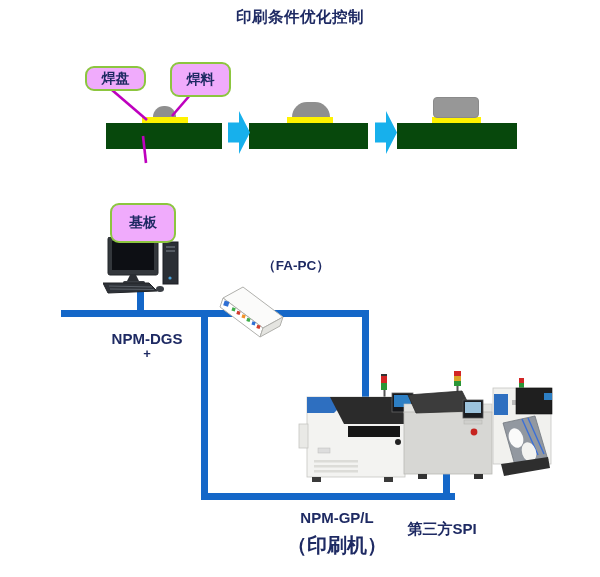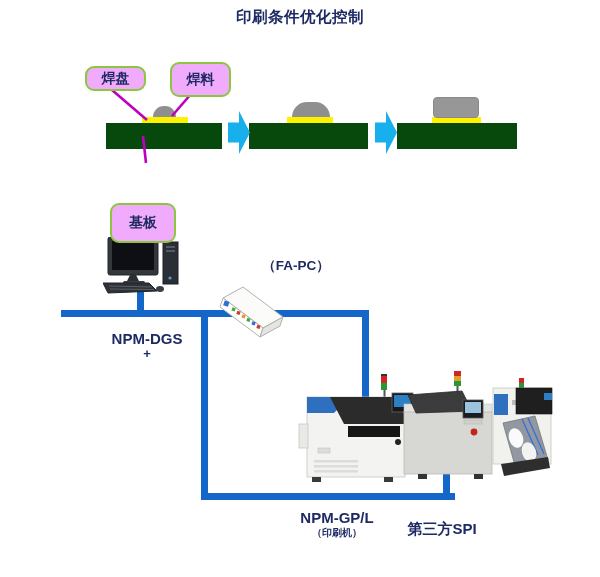--- a/index.html
+++ b/index.html
@@ -50,21 +50,21 @@
 
   .accent{fill:var(--machine-accent-blue,#2E6FC0);}
 
   .net-label{position:absolute;text-align:center;color:var(--title-navy,#1E2A63);
              font-weight:bold;z-index:4;line-height:15px;}
   .lbl-dgs{left:87px;top:331px;width:120px;font-size:15px;}
   .lbl-dgs .plus{font-size:13px;}
   .lbl-lnb{left:232px;top:258px;width:128px;font-size:15px;}
   .lbl-lnb .sub{font-size:13.5px;}
   .lbl-printer{left:277px;top:510px;width:120px;font-size:15px;}
-  .lbl-printer .sub{font-size:10px;}
+  .lbl-printer .sub{font-size:20px;margin-top:13px;}
   .lbl-spi{left:398px;top:521px;width:88px;font-size:15px;}
 </style>
 </head>
 <body>
 
 <div class="canvas">
 
   <div class="title">印刷条件优化控制</div>
 
   <div>

